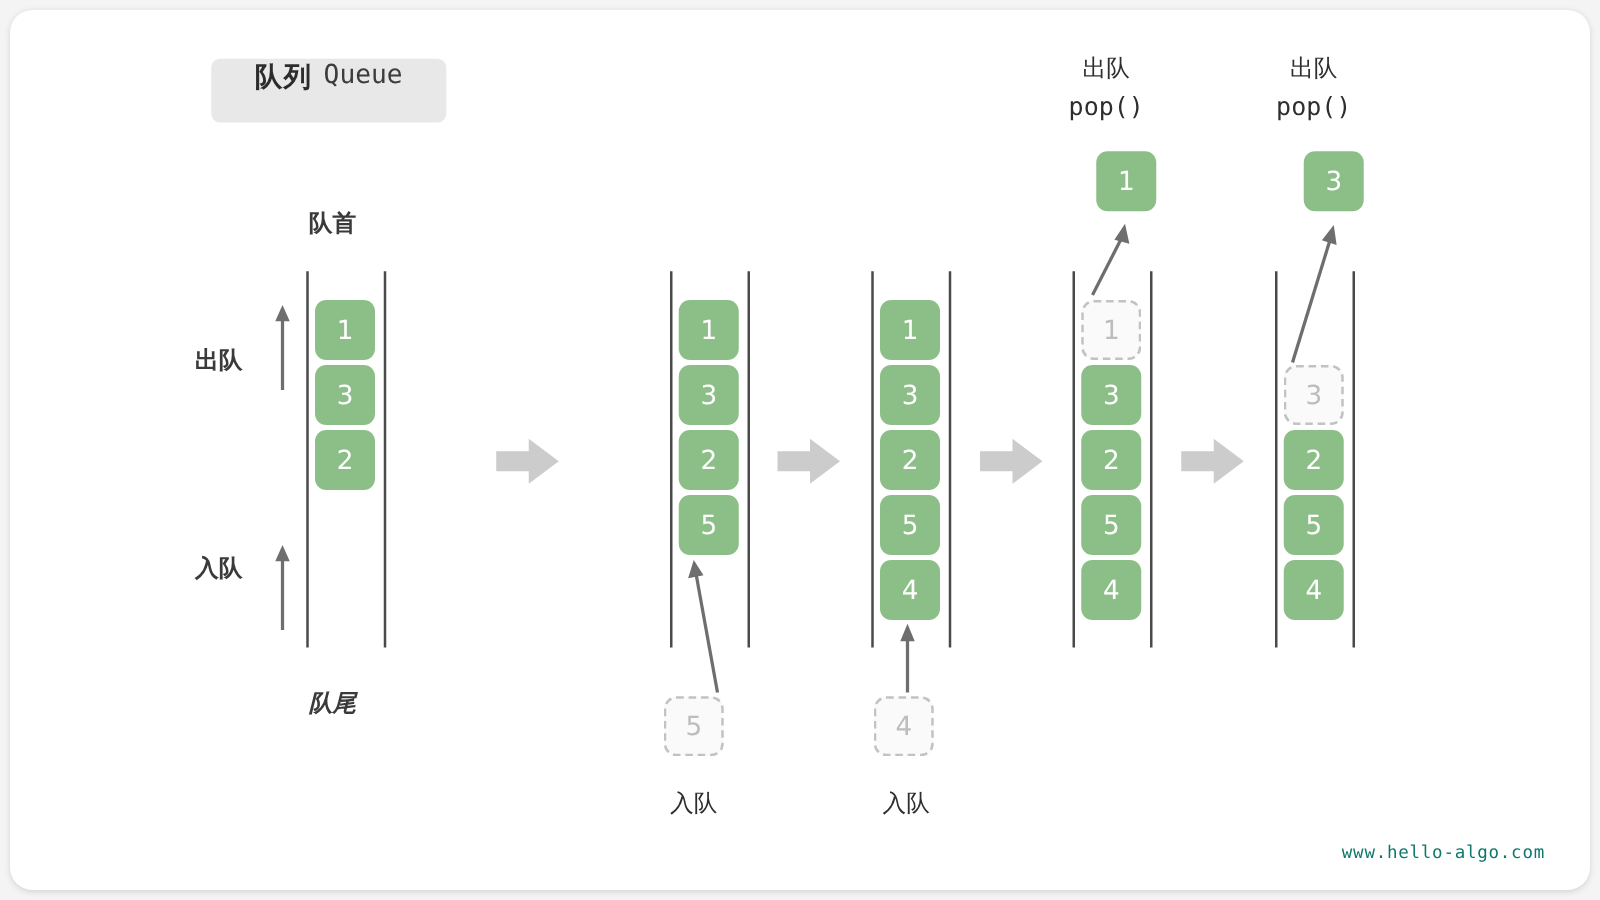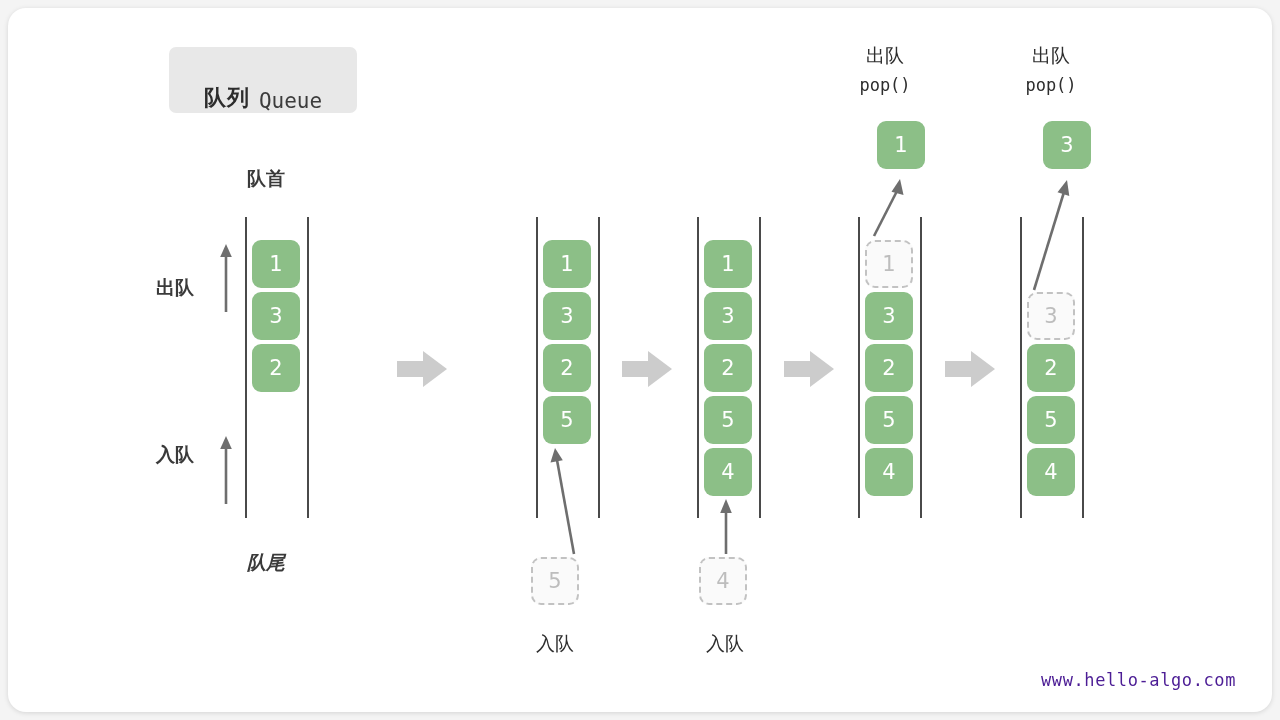--- a/index.html
+++ b/index.html
@@ -13,23 +13,23 @@
     position:absolute;left:8px;top:8px;
     width:1264px;height:704px;
     background:#ffffff;
     border-radius:18px;
     box-shadow:0 1px 5px rgba(0,0,0,0.13);
   }
   .abs{position:absolute;}
 
   
   #title-chip{
-    left:161px;top:39px;width:188px;height:66px;
+    left:161px;top:39px;width:188px;height:51px;
     background:#e8e8e8;border-radius:7px;
-    display:flex;align-items:flex-end;justify-content:center;
+    display:flex;align-items:flex-start;justify-content:center;
   }
   #title-chip .cn{
     font-size:22px;font-weight:bold;color:#2c2c2c;letter-spacing:1px;
   }
   #title-chip .en{
     font-size:21px;color:#3c3c3c;margin-left:9px;
     font-family:"DejaVu Sans Mono","Liberation Mono",monospace;
   }
 
   
@@ -38,21 +38,21 @@
     font-family:"DejaVu Sans","Liberation Sans",sans-serif;
     white-space:nowrap;
   }
   .op-label{
     font-size:19px;color:#2e2e2e;white-space:nowrap;text-align:center;
     font-family:"DejaVu Sans","Liberation Sans",sans-serif;
     line-height:30px;
   }
   .op-label .mono{
     font-family:"DejaVu Sans Mono","Liberation Mono",monospace;
-    font-size:17px;color:#2e2e2e;
+    font-size:20px;color:#2e2e2e;
   }
   .op-label .arg{color:#4a9a4a;font-weight:bold;}
 
   
   .rail{width:1.6px;background:#4a4a4a;}
 
   
   .box{
     width:48px;height:48px;border-radius:9px;
     background:#8cbf87;
@@ -64,21 +64,21 @@
     background:#fafafa;
     border:2px dashed #c2c2c2;
     color:#bdbdbd;
     box-sizing:border-box;
     border-radius:10px;
   }
 
   
   #watermark{
     right:36px;bottom:22px;
-    font-size:17px;color:#4c1d95;letter-spacing:.6px;
+    font-size:14px;color:#0f766e;letter-spacing:.6px;
     font-family:"DejaVu Sans Mono","Liberation Mono",monospace;
   }
   svg{overflow:visible;display:block;}
 </style>
 </head>
 <body>
 
 <div id="card">
 
   <div class="abs" id="title-chip">

